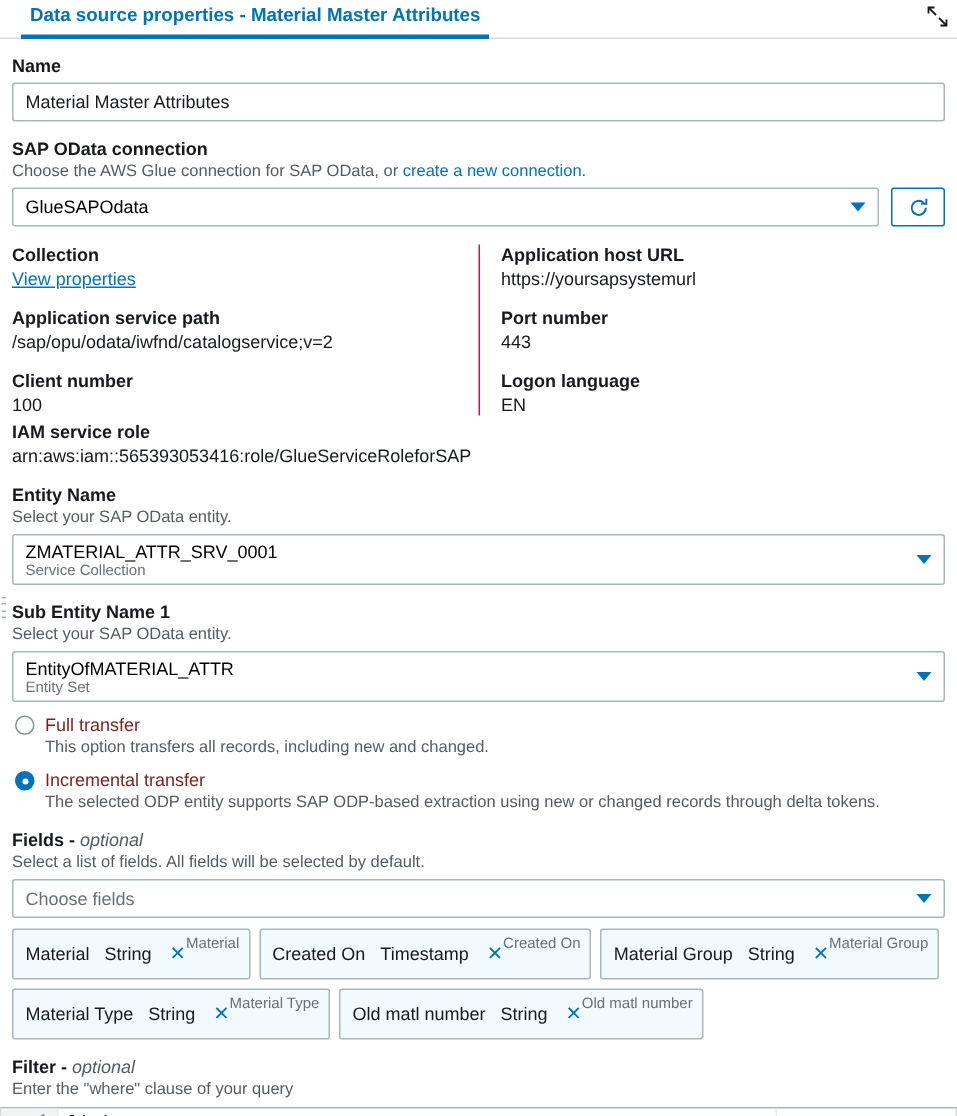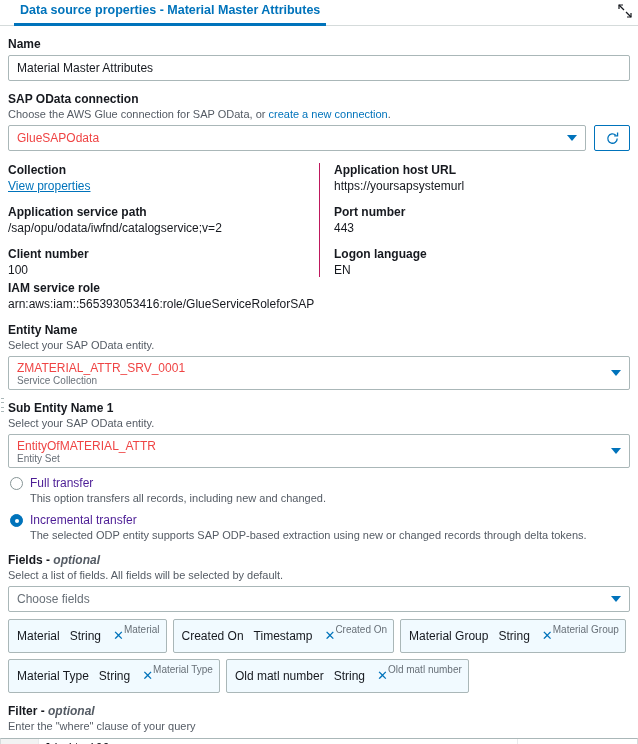--- a/index.html
+++ b/index.html
@@ -49,21 +49,21 @@
     font-size: 12px;
     color: #16191f;
     margin: 11px 0 4px 0;
   }
   .sublabel {
     font-size: 11px;
     color: #545b64;
     margin: -2px 0 5px 0;
   }
   .sublabel a { color: #0073bb; text-decoration: none; }
-  .optional { font-weight: bold; font-style: italic; color: #545b64; }
+  .optional { font-weight: normal; font-style: italic; color: #545b64; }
 
   input.text-field {
     width: 100%;
     height: 26px;
     border: 1px solid #aab7b8;
     border-radius: 2px;
     padding: 0 8px;
     font-size: 12px;
     font-family: "Liberation Sans", sans-serif;
     color: #16191f;
@@ -85,21 +85,21 @@
     font-size: 12px;
     cursor: pointer;
   }
   .select.tall {
     height: 34px;
     flex-direction: column;
     align-items: flex-start;
     justify-content: center;
     padding-top: 2px;
   }
-  .select .value { color: #ef4444; font-size: 12px; line-height: 14px; }
+  .select .value { color: #000000; font-size: 12px; line-height: 14px; }
   .select .hint { color: #687078; font-size: 10px; line-height: 12px; }
   .select .placeholder { color: #687078; }
   .caret {
     position: absolute;
     right: 8px;
     top: 50%;
     transform: translateY(-50%);
     width: 0; height: 0;
     border-left: 5px solid transparent;
     border-right: 5px solid transparent;
@@ -144,21 +144,21 @@
   .radio.checked { border-color: #0073bb; background: #0073bb; }
   .radio.checked::after {
     content: "";
     position: absolute;
     left: 3.5px; top: 3.5px;
     width: 4px; height: 4px;
     border-radius: 50%;
     background: #fff;
   }
   .radio-texts { display: flex; flex-direction: column; }
-  .radio-label { font-size: 12px; color: #4c1d95; line-height: 14px; }
+  .radio-label { font-size: 12px; color: #7f1d1d; line-height: 14px; }
   .radio-desc { font-size: 11px; color: #545b64; line-height: 14px; margin-top: 1px; }
 
   
   .tokens {
     display: flex;
     flex-wrap: wrap;
     gap: 6px;
     margin-top: 7px;
   }
   .token {

